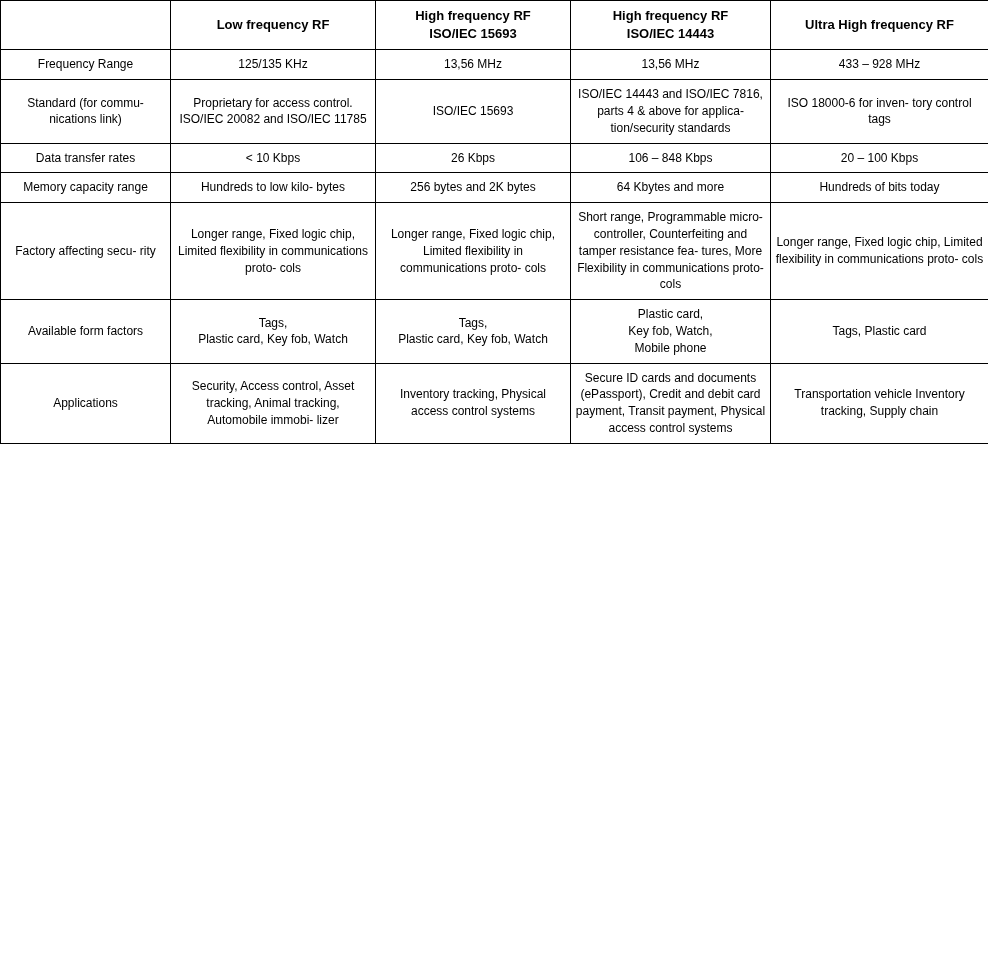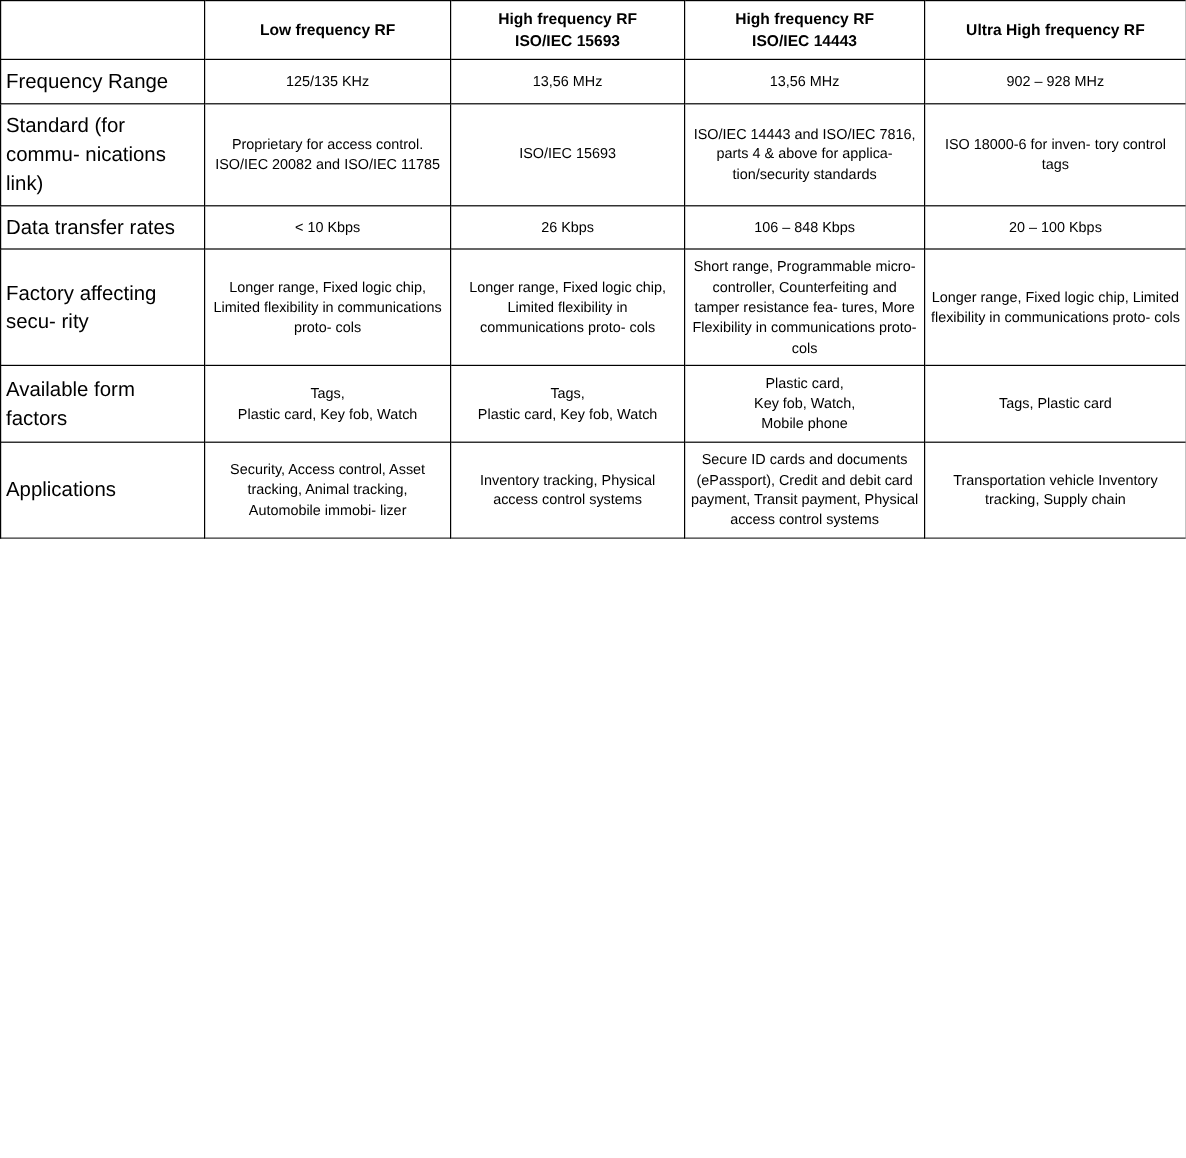--- a/index.html
+++ b/index.html
@@ -20,22 +20,22 @@
       vertical-align: middle;
       padding: 6px 4px;
       line-height: 1.4;
     }
     th {
       font-weight: bold;
       font-size: 13px;
       background: #fff;
     }
     .row-label {
-      text-align: left;
-      font-size: 17px;
+      text-align: center;
+      font-size: 12px;
       background: #fff;
       font-style: normal;
     }
     .col-label { width: 170px; }
     .col-lf   { width: 205px; }
     .col-hf1  { width: 195px; }
     .col-hf2  { width: 200px; }
     .col-uhf  { width: 218px; }
   </style>
 </head>
@@ -57,35 +57,42 @@
       <th>High frequency RF<br>ISO/IEC 14443</th>
       <th>Ultra High frequency RF</th>
     </tr>
   </thead>
   <tbody id="table-body">
   <tr>
         <td class="row-label">Frequency Range</td>
         <td>125/135 KHz</td>
         <td>13,56 MHz</td>
         <td>13,56 MHz</td>
-        <td>902 – 928 MHz</td>
+        <td>433 – 928 MHz</td>
       </tr>
       <tr>
         <td class="row-label">Standard (for commu- nications link)</td>
         <td>Proprietary for access control. ISO/IEC 20082 and ISO/IEC 11785</td>
         <td>ISO/IEC 15693</td>
         <td>ISO/IEC 14443 and ISO/IEC 7816, parts 4 &amp; above for applica- tion/security standards</td>
         <td>ISO 18000-6 for inven- tory control tags</td>
       </tr>
       <tr>
         <td class="row-label">Data transfer rates</td>
         <td>&lt; 10 Kbps</td>
         <td>26 Kbps</td>
         <td>106 – 848 Kbps</td>
         <td>20 – 100 Kbps</td>
+      </tr>
+      <tr>
+        <td class="row-label">Memory capacity range</td>
+        <td>Hundreds to low kilo- bytes</td>
+        <td>256 bytes and 2K bytes</td>
+        <td>64 Kbytes and more</td>
+        <td>Hundreds of bits today</td>
       </tr>
       <tr>
         <td class="row-label">Factory affecting secu- rity</td>
         <td>Longer range, Fixed logic chip, Limited flexibility in communications proto- cols</td>
         <td>Longer range, Fixed logic chip, Limited flexibility in communications proto- cols</td>
         <td>Short range, Programmable micro- controller, Counterfeiting and tamper resistance fea- tures, More Flexibility in communications proto- cols</td>
         <td>Longer range, Fixed logic chip, Limited flexibility in communications proto- cols</td>
       </tr>
       <tr>
         <td class="row-label">Available form factors</td>

